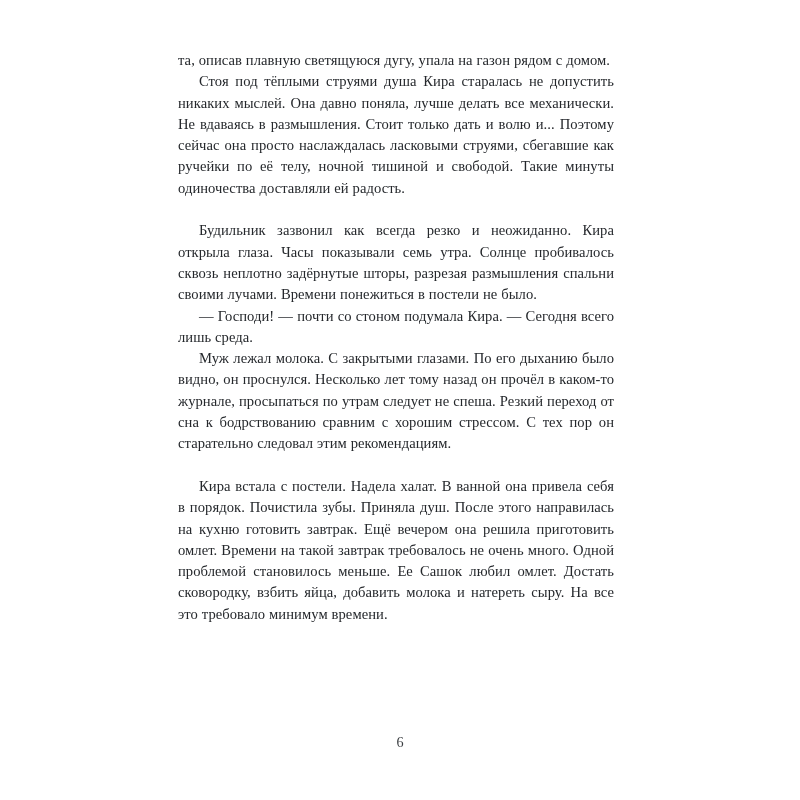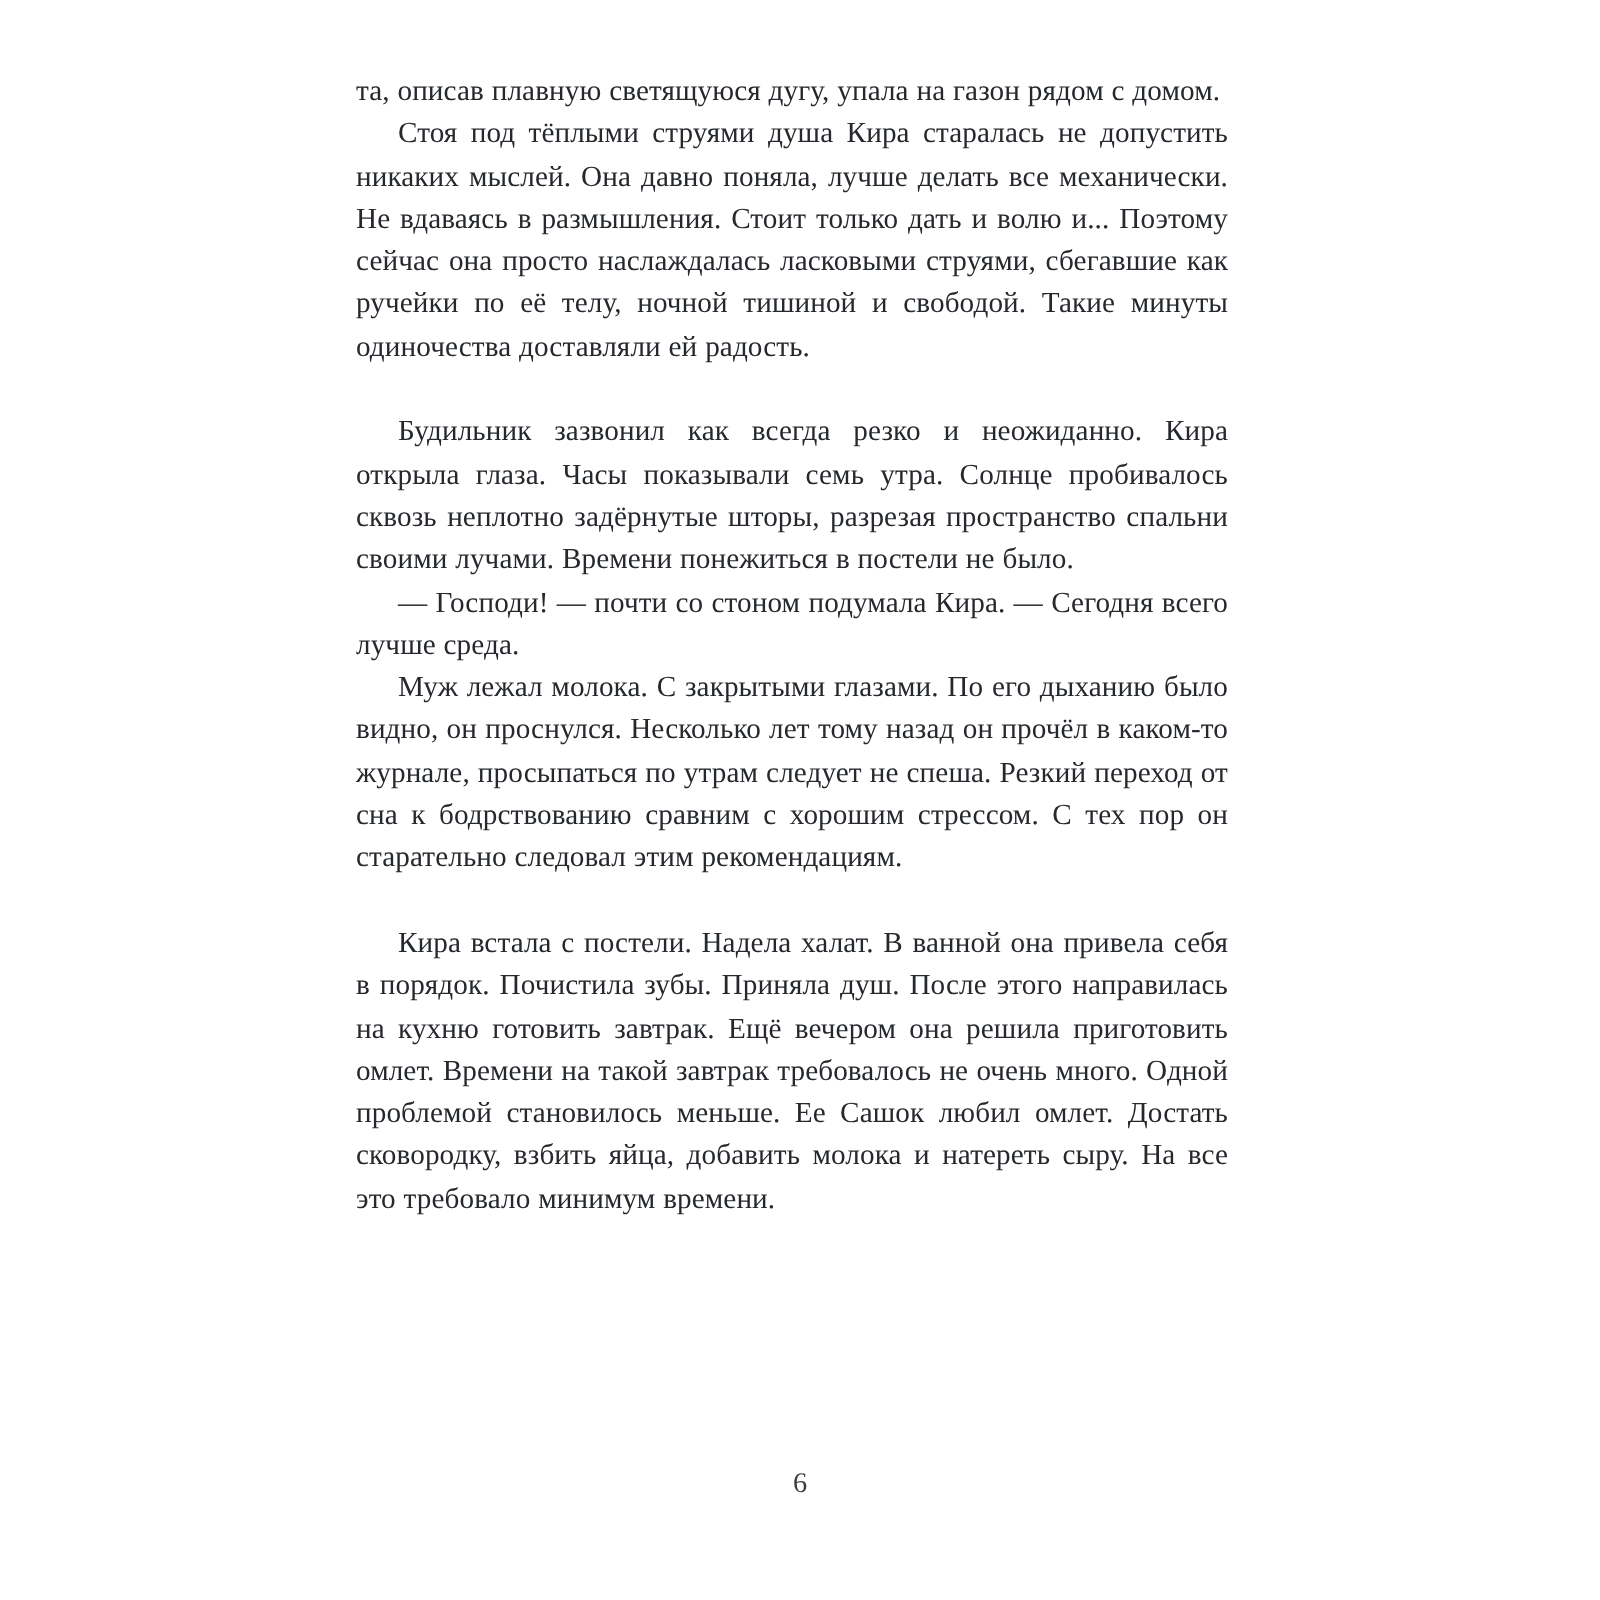--- a/index.html
+++ b/index.html
@@ -17,21 +17,21 @@
   .page {
     position: relative;
     width: 800px;
     height: 800px;
     background: #ffffff;
   }
 
   .text-block {
     position: absolute;
     left: 178px;
-    top: 36px;
+    top: 50px;
     width: 436px;
   }
 
   .para {
     margin: 0;
     text-align: justify;
     text-justify: inter-word;
     text-indent: 21px;
     color: #25282c;
     font-size: 14.6px;
@@ -66,23 +66,23 @@
 <body>
 
 <div class="page">
 
   <div class="text-block">
 
     <p class="para no-indent">та, описав плавную светящуюся дугу, упала на газон рядом с домом.</p>
 
     <p class="para">Стоя под тёплыми струями душа Кира старалась не допустить никаких мыслей. Она давно поняла, лучше делать все механически. Не вдаваясь в размышления. Стоит только дать и волю и... Поэтому сейчас она просто наслаждалась ласковыми струями, сбегавшие как ручейки по её телу, ночной тишиной и свободой. Такие минуты одиночества доставляли ей радость.</p>
 
-    <p class="para section-gap">Будильник зазвонил как всегда резко и неожиданно. Кира открыла глаза. Часы показывали семь утра. Солнце пробивалось сквозь неплотно задёрнутые шторы, разрезая пространство спальни своими лучами. Времени понежиться в постели не было.</p>
+    <p class="para section-gap">Будильник зазвонил как всегда резко и неожиданно. Кира открыла глаза. Часы показывали семь утра. Солнце пробивалось сквозь неплотно задёрнутые шторы, разрезая размышления спальни своими лучами. Времени понежиться в постели не было.</p>
 
-    <p class="para">— Господи! — почти со стоном подумала Кира. — Сегодня всего лучше среда.</p>
+    <p class="para">— Господи! — почти со стоном подумала Кира. — Сегодня всего лишь среда.</p>
 
     <p class="para">Муж лежал молока. С закрытыми глазами. По его дыханию было видно, он проснулся. Несколько лет тому назад он прочёл в каком-то журнале, просыпаться по утрам следует не спеша. Резкий переход от сна к бодрствованию сравним с хорошим стрессом. С тех пор он старательно следовал этим рекомендациям.</p>
 
     <p class="para section-gap">Кира встала с постели. Надела халат. В ванной она привела себя в порядок. Почистила зубы. Приняла душ. После этого направилась на кухню готовить завтрак. Ещё вечером она решила приготовить омлет. Времени на такой завтрак требовалось не очень много. Одной проблемой становилось меньше. Ее Сашок любил омлет. Достать сковородку, взбить яйца, добавить молока и натереть сыру. На все это требовало минимум времени.</p>
 
 
   </div>
 
   <div class="folio">6</div>
 

